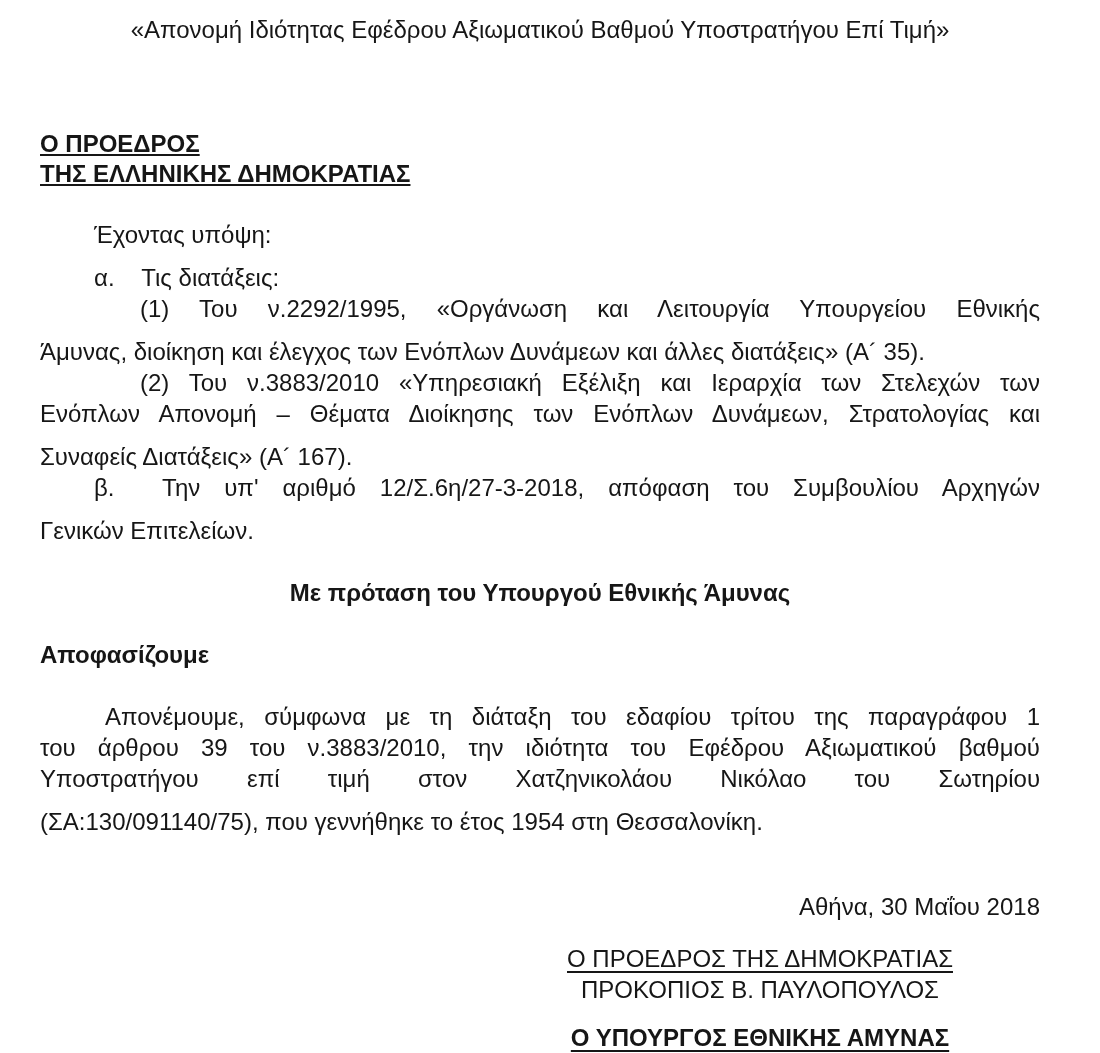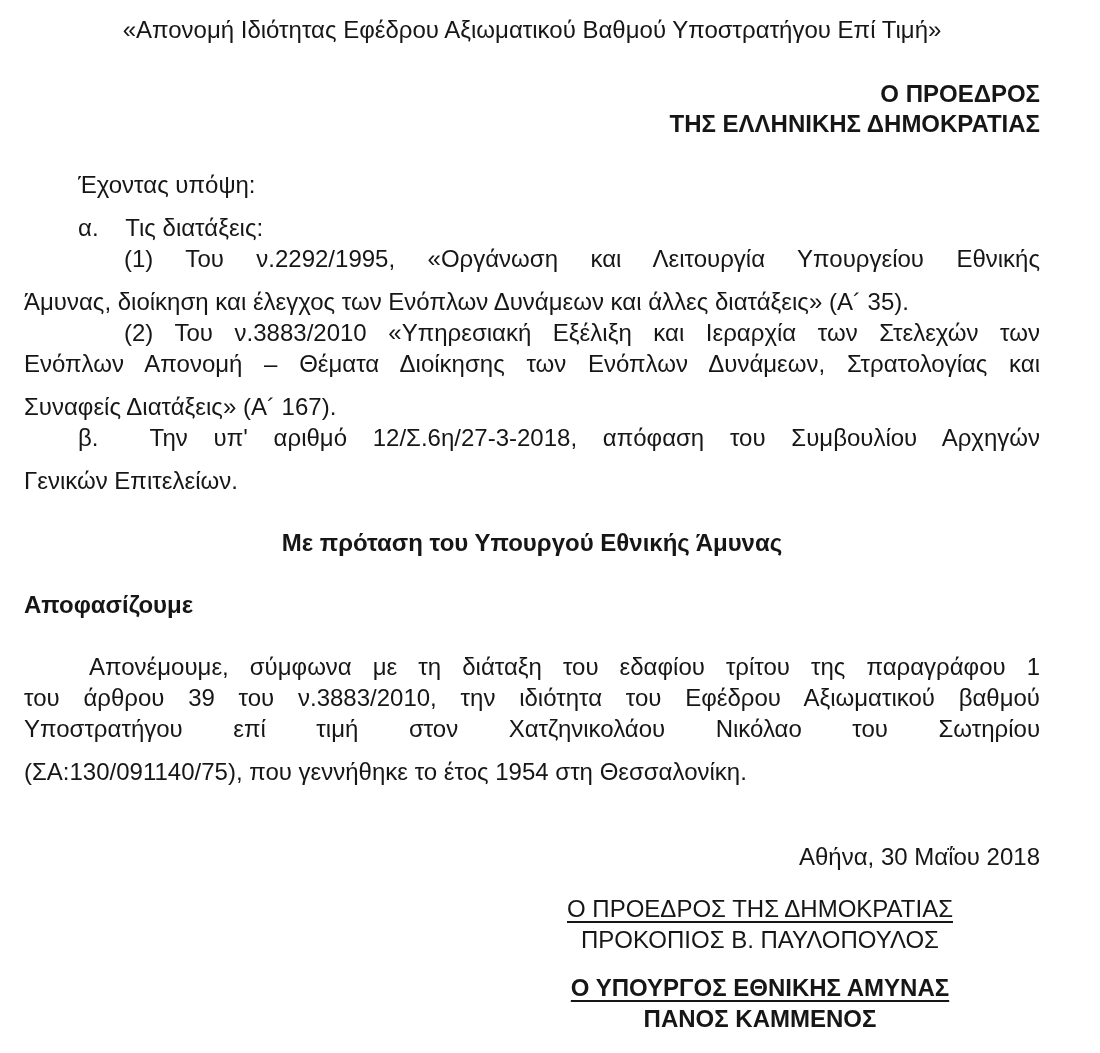--- a/index.html
+++ b/index.html
@@ -10,33 +10,34 @@
   .page {
     position: relative;
     width: 1100px;
     height: 1053px;
     box-sizing: border-box;
     background: #ffffff;
     color: #161616;
     font-family: "Liberation Sans", "DejaVu Sans", sans-serif;
     font-size: 24px;
     line-height: 31px;
-    padding: 14px 60px 0 24px;
+    padding: 14px 60px 0 40px;
     overflow: hidden;
   }
   
   .subject {
     text-align: center;
   }
   
   .issuer-heading {
-    margin-top: 34px;
-    text-align: right;
+    margin-top: 84px;
+    text-align: left;
     font-weight: bold;
     line-height: 30px;
+    text-decoration: underline;
   }
   .preamble {
     margin-top: 30px;
   }
   
   .jline {
     text-align: justify;
     text-align-last: justify;
     -moz-text-align-last: justify;
     text-justify: inter-word;

